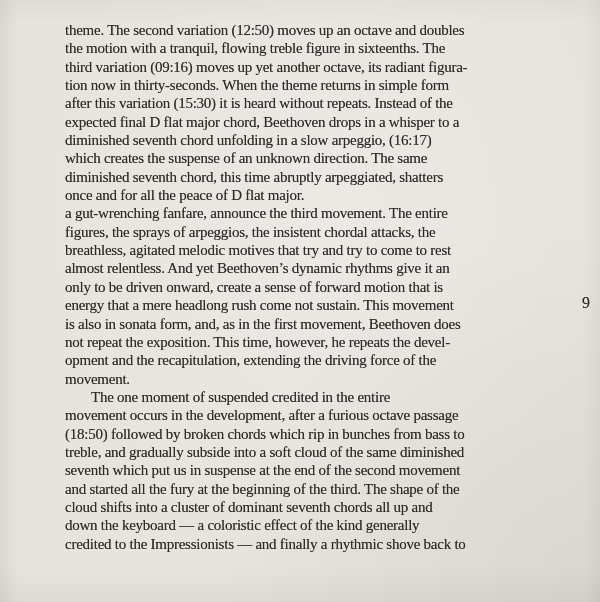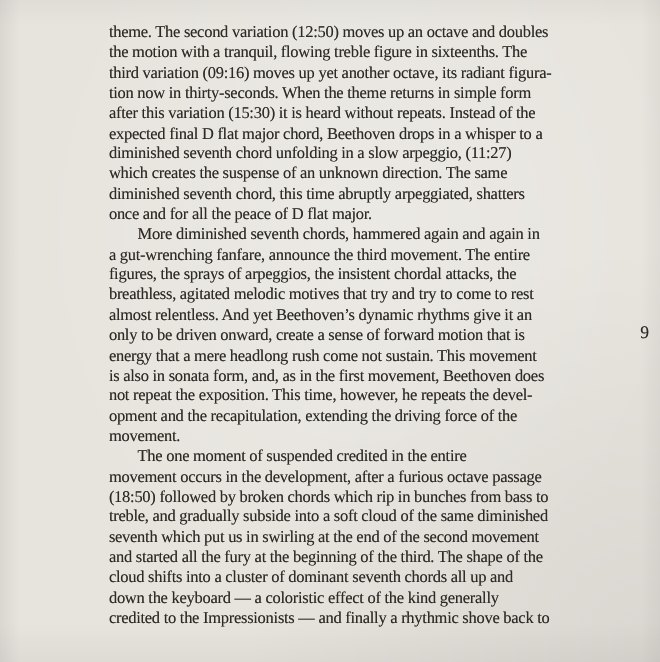--- a/index.html
+++ b/index.html
@@ -28,21 +28,20 @@
     top: 21px;
     width: 480px;
   }
   .paragraph { margin: 0; padding: 0; }
   .line {
     white-space: nowrap;
     font-size: 15px;
     line-height: 18.35px;
     letter-spacing: -0.25px;
     text-shadow: 0 0 0.5px rgba(46,42,38,0.55);
-    margin-left: 34px;
   }
   .line.first-indent { padding-left: 26px; }
   .page-number {
     position: absolute;
     left: 582px;
     top: 294px;
     font-size: 16px;
     line-height: 18px;
     letter-spacing: 0;
     text-shadow: 0 0 0.5px rgba(46,42,38,0.55);
@@ -53,44 +52,43 @@
 
 <div class="page">
   <div class="text-block">
       <div class="paragraph">
         <div class="line">theme. The second variation (12:50) moves up an octave and doubles</div>
         <div class="line">the motion with a tranquil, flowing treble figure in sixteenths. The</div>
         <div class="line">third variation (09:16) moves up yet another octave, its radiant figura-</div>
         <div class="line">tion now in thirty-seconds. When the theme returns in simple form</div>
         <div class="line">after this variation (15:30) it is heard without repeats. Instead of the</div>
         <div class="line">expected final D flat major chord, Beethoven drops in a whisper to a</div>
-        <div class="line">diminished seventh chord unfolding in a slow arpeggio, (11:27)</div>
+        <div class="line">diminished seventh chord unfolding in a slow arpeggio, (16:17)</div>
         <div class="line">which creates the suspense of an unknown direction. The same</div>
         <div class="line">diminished seventh chord, this time abruptly arpeggiated, shatters</div>
         <div class="line">once and for all the peace of D flat major.</div>
       </div>
       <div class="paragraph">
-        <div class="line first-indent">More diminished seventh chords, hammered again and again in</div>
         <div class="line">a gut-wrenching fanfare, announce the third movement. The entire</div>
         <div class="line">figures, the sprays of arpeggios, the insistent chordal attacks, the</div>
         <div class="line">breathless, agitated melodic motives that try and try to come to rest</div>
         <div class="line">almost relentless. And yet Beethoven’s dynamic rhythms give it an</div>
         <div class="line">only to be driven onward, create a sense of forward motion that is</div>
         <div class="line">energy that a mere headlong rush come not sustain. This movement</div>
         <div class="line">is also in sonata form, and, as in the first movement, Beethoven does</div>
         <div class="line">not repeat the exposition. This time, however, he repeats the devel-</div>
         <div class="line">opment and the recapitulation, extending the driving force of the</div>
         <div class="line">movement.</div>
       </div>
       <div class="paragraph">
         <div class="line first-indent">The one moment of suspended credited in the entire</div>
         <div class="line">movement occurs in the development, after a furious octave passage</div>
         <div class="line">(18:50) followed by broken chords which rip in bunches from bass to</div>
         <div class="line">treble, and gradually subside into a soft cloud of the same diminished</div>
-        <div class="line">seventh which put us in swirling at the end of the second movement</div>
+        <div class="line">seventh which put us in suspense at the end of the second movement</div>
         <div class="line">and started all the fury at the beginning of the third. The shape of the</div>
         <div class="line">cloud shifts into a cluster of dominant seventh chords all up and</div>
         <div class="line">down the keyboard — a coloristic effect of the kind generally</div>
         <div class="line">credited to the Impressionists — and finally a rhythmic shove back to</div>
       </div>
     </div>
   <div class="page-number">9</div>
 </div>
 
 </body></html>

